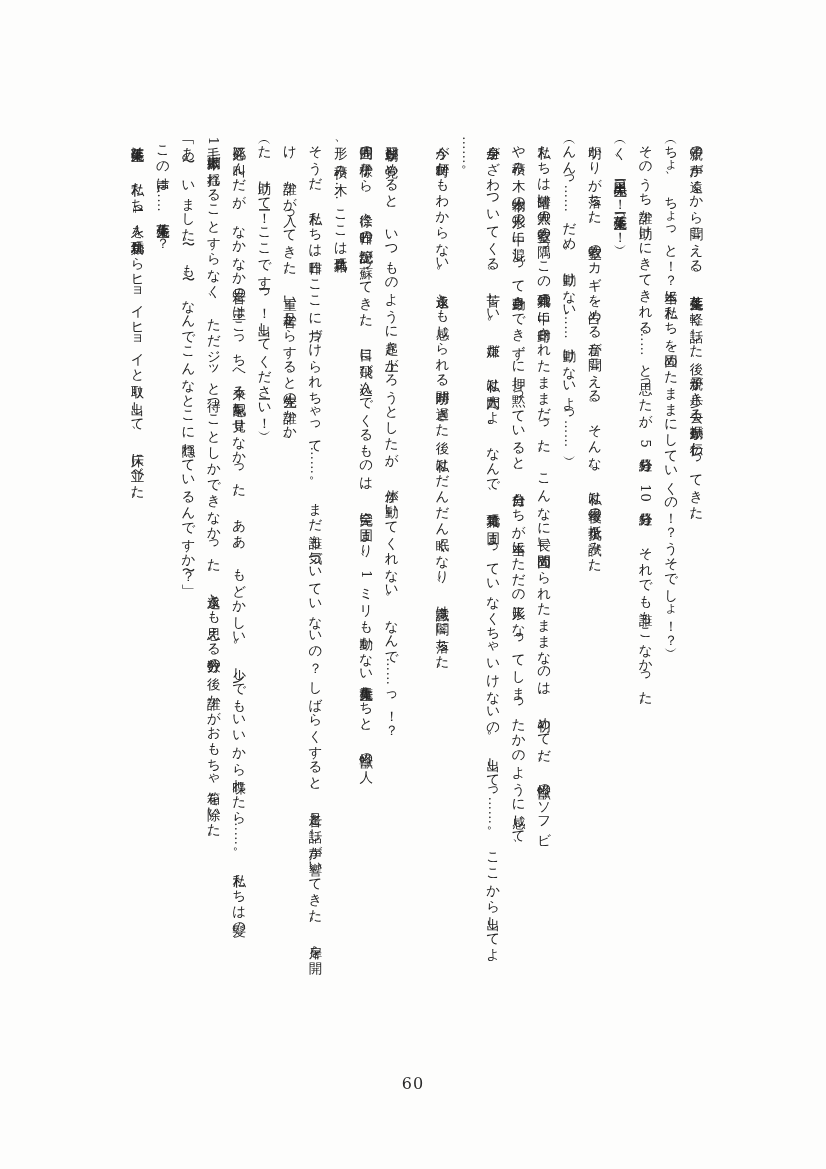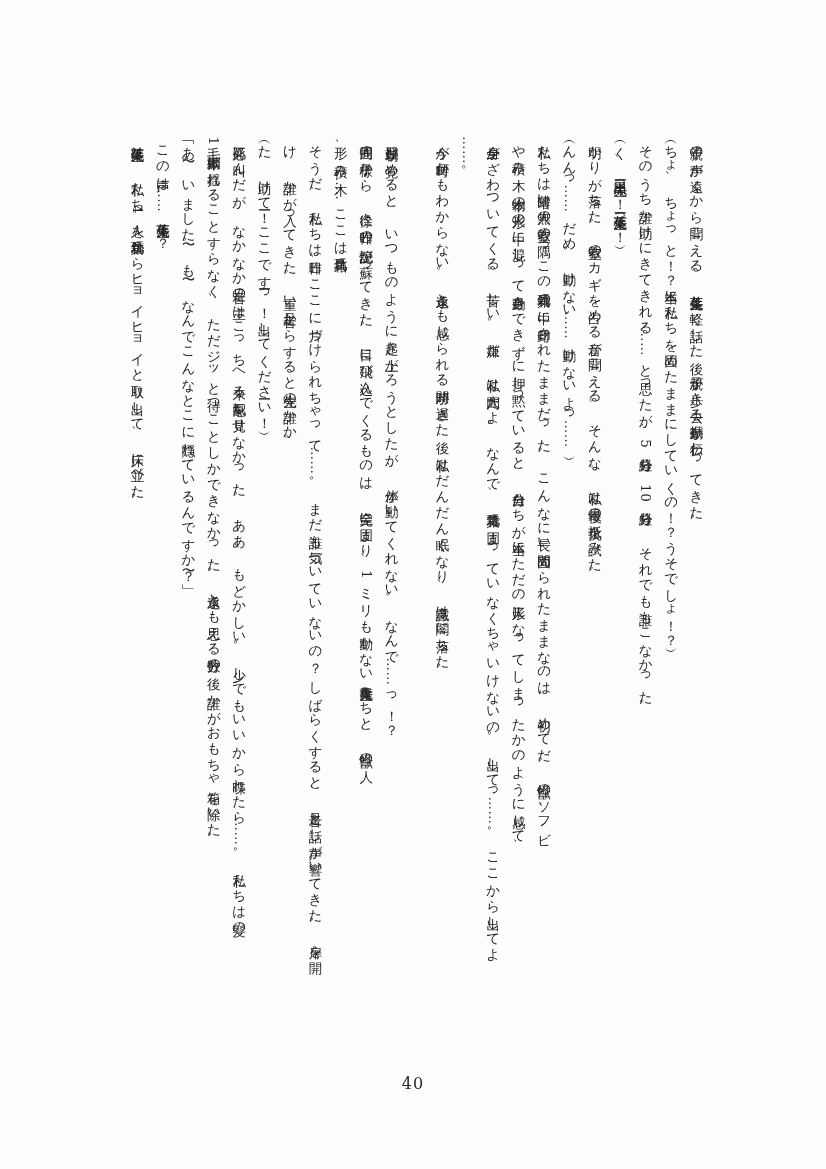--- a/index.html
+++ b/index.html
@@ -69,14 +69,14 @@
       <div class="column">形、 積み木……ここは玩具箱？</div>
       <div class="column">そうだ、 私たちは昨日、 ここに片づけられちゃって……。 まだ誰も気づいていないの？ しばらくすると、 足音と話し声が響いてきた。 扉を開</div>
       <div class="column">け、 誰かが入ってきた。 重い足音からすると先生の誰かか。</div>
       <div class="column">（た、 助けてー！ここですーっ！出してくださーい！）</div>
       <div class="column">必死に叫んだが、なかなか足音の主はこっちへ来る気配を見せなかった。 ああ、 もどかしい。 少しでもいいから喋れたら……。 私たちは髪の</div>
       <div class="column">毛1本振動に揺れることすらなく、 ただジッと待つことしかできなかった。 永遠とも思える数分の後、 誰かがおもちゃ箱を除いた。</div>
       <div class="column">「あ〜、 いました〜。 も〜、 なんでこんなとこに隠れているんですか〜？」</div>
       <div class="column">この声は……落葉先生！？</div>
       <div class="column">落葉先生は、 私たち4人を玩具箱からヒョイヒョイと取り出して、 床に並べた。</div>
     </div>
-  <div class="page-number">40</div>
+  <div class="page-number">60</div>
 </div>
 
 </body></html>

